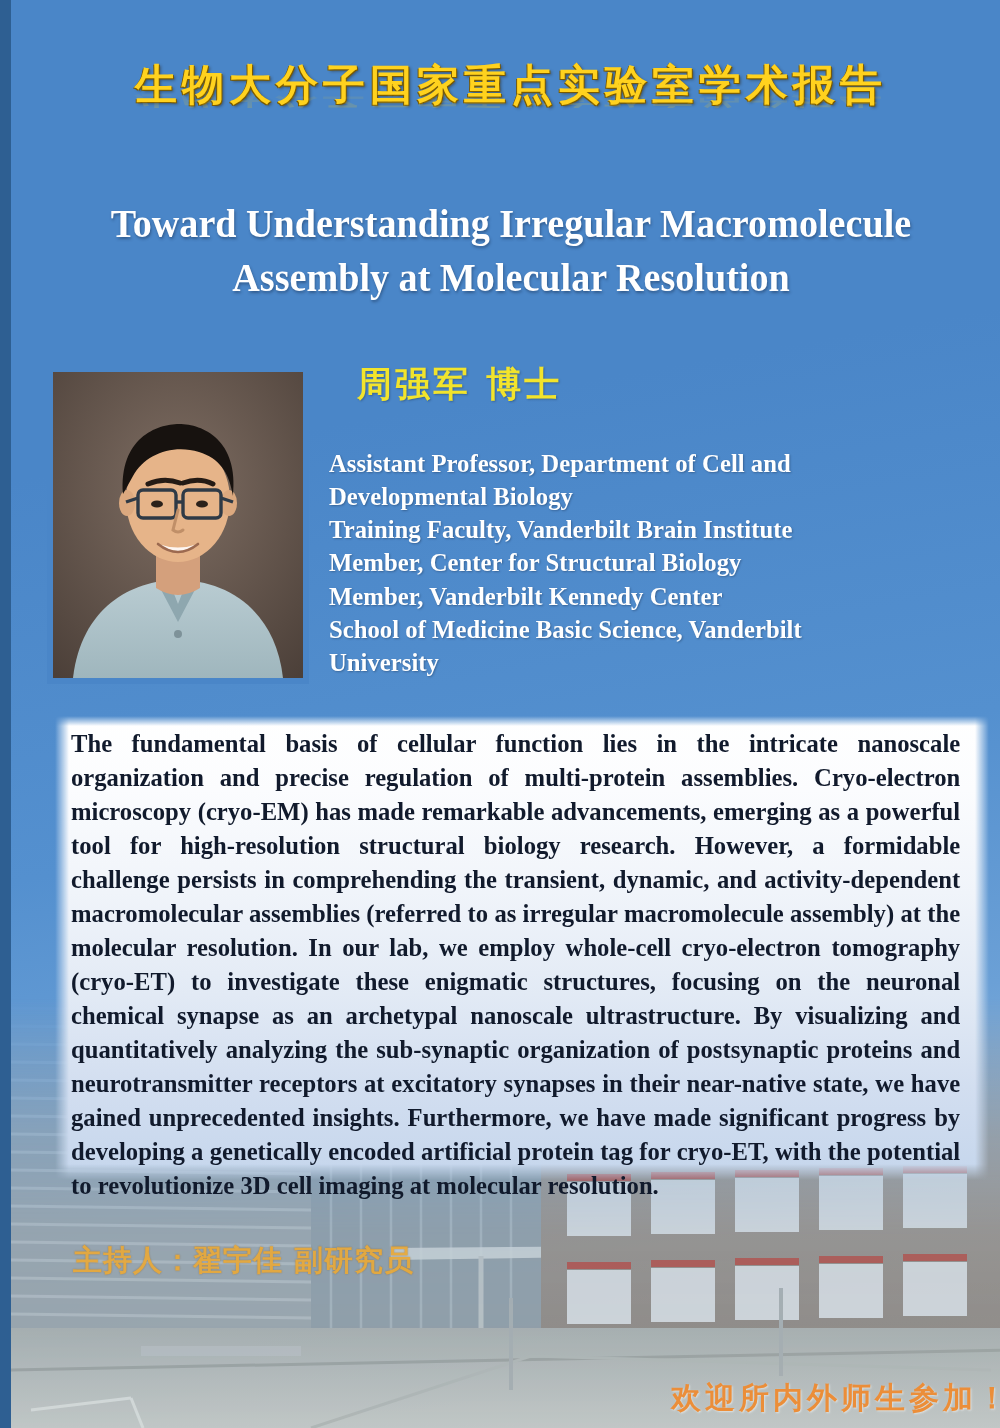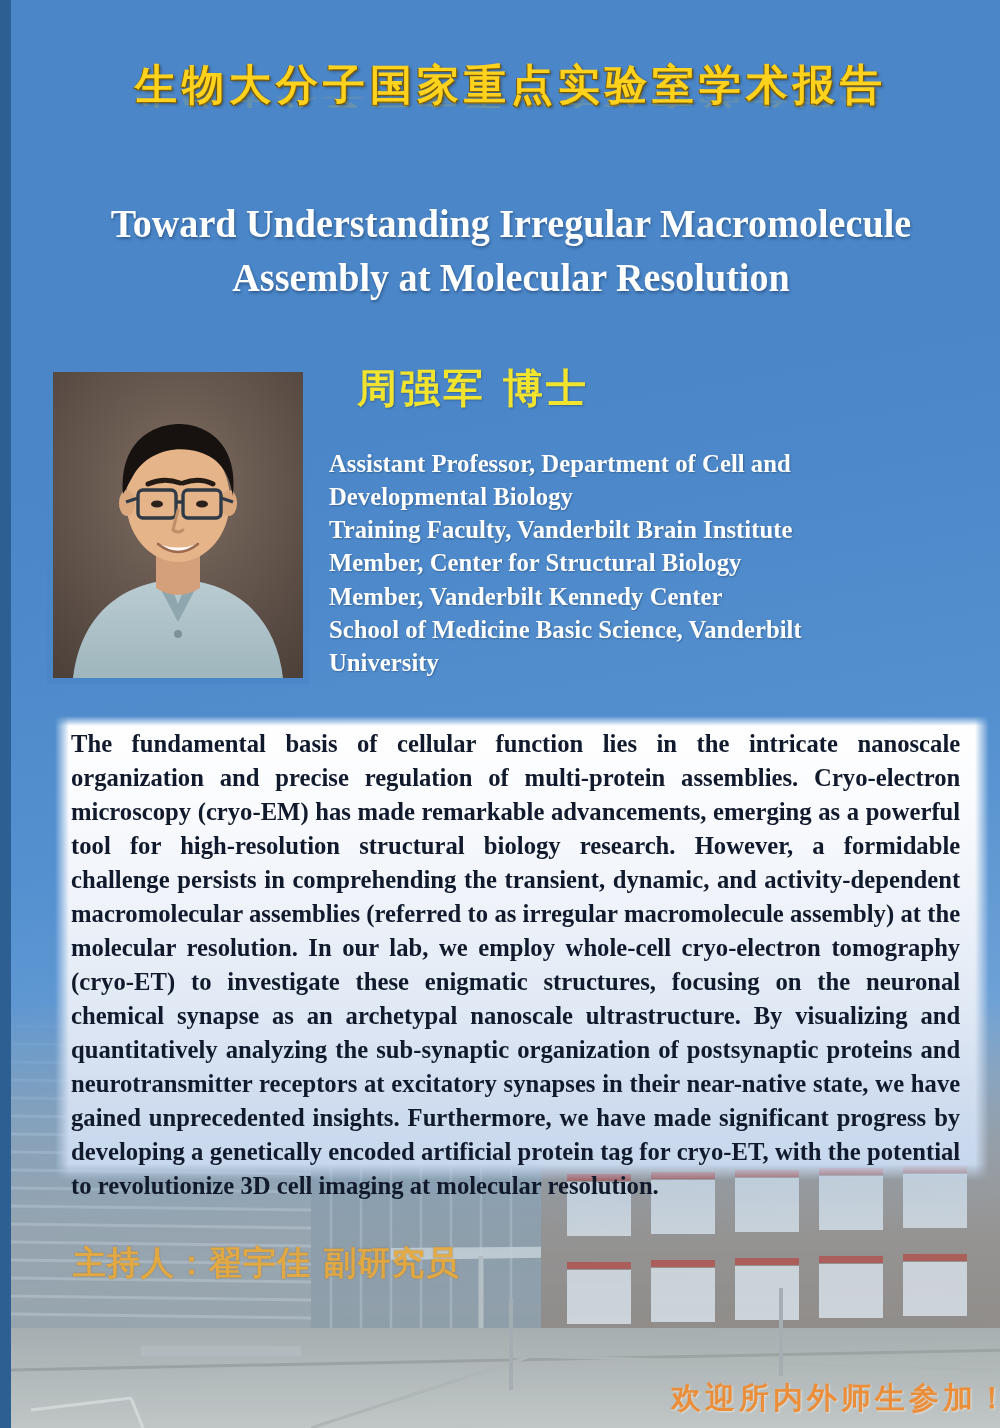--- a/index.html
+++ b/index.html
@@ -85,21 +85,21 @@
     background: #4a86c8;
     padding: 6px;
     box-sizing: border-box;
   }
   .photo-frame svg { display: block; width: 100%; height: 100%; }
 
   .speaker-name {
     position: absolute;
     top: 361px; left: 346px;
     font-family: "DejaVu Sans", "Liberation Sans", sans-serif;
-    font-size: 40px;
+    font-size: 35px;
     font-weight: bold;
     color: #f2e42c;
     letter-spacing: 3px;
     text-shadow: 1px 1px 2px rgba(30,50,80,.4);
   }
   .affiliation {
     position: absolute;
     top: 447px; left: 318px; right: 14px;
     color: #ffffff;
     font-weight: bold;
@@ -141,21 +141,21 @@
     transform: scaleX(0.975);
     transform-origin: left top;
   }
 
   
   .footer-info {
     position: absolute;
     left: 62px;
     top: 1240px;
     font-family: "DejaVu Sans", "Liberation Sans", sans-serif;
-    font-size: 33px;
+    font-size: 29px;
     font-weight: bold;
     line-height: 1.40;
     color: #e8a93a;
     opacity: .93;
     text-shadow: 0 0 2px rgba(120,70,0,.45);
     letter-spacing: 1px;
   }
   .footer-info div { white-space: nowrap; }
 
   .welcome {

